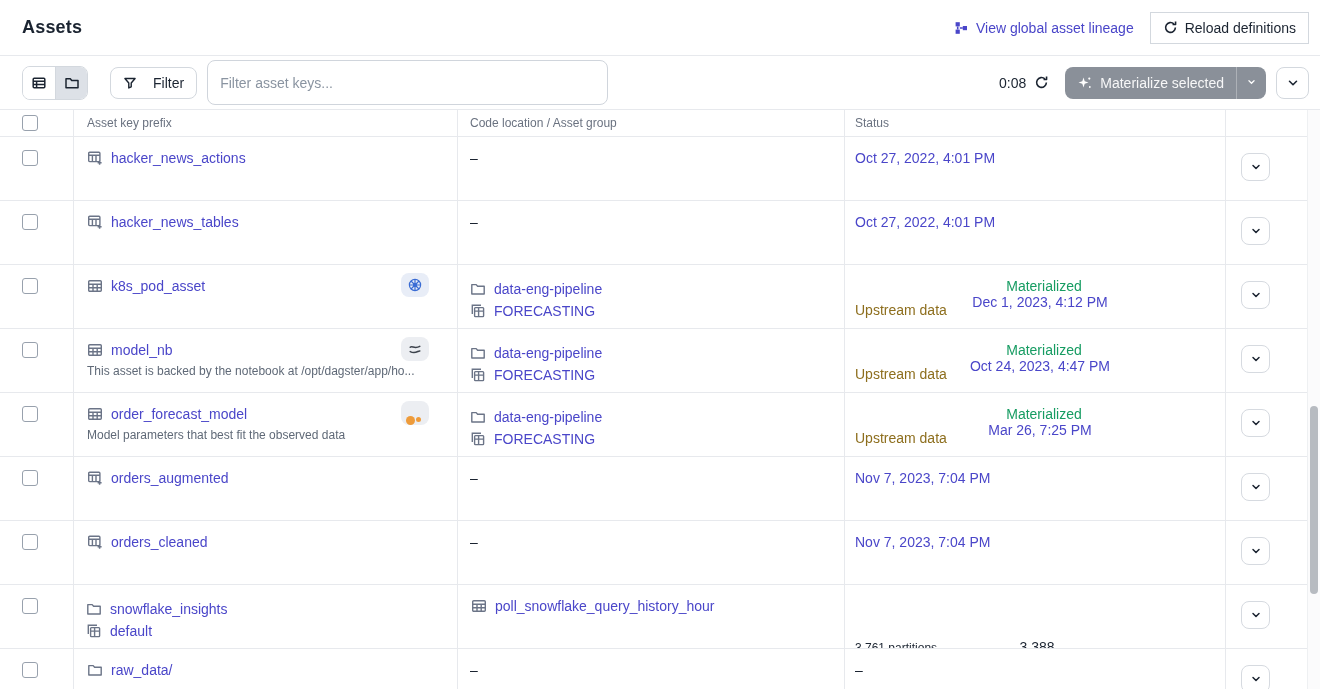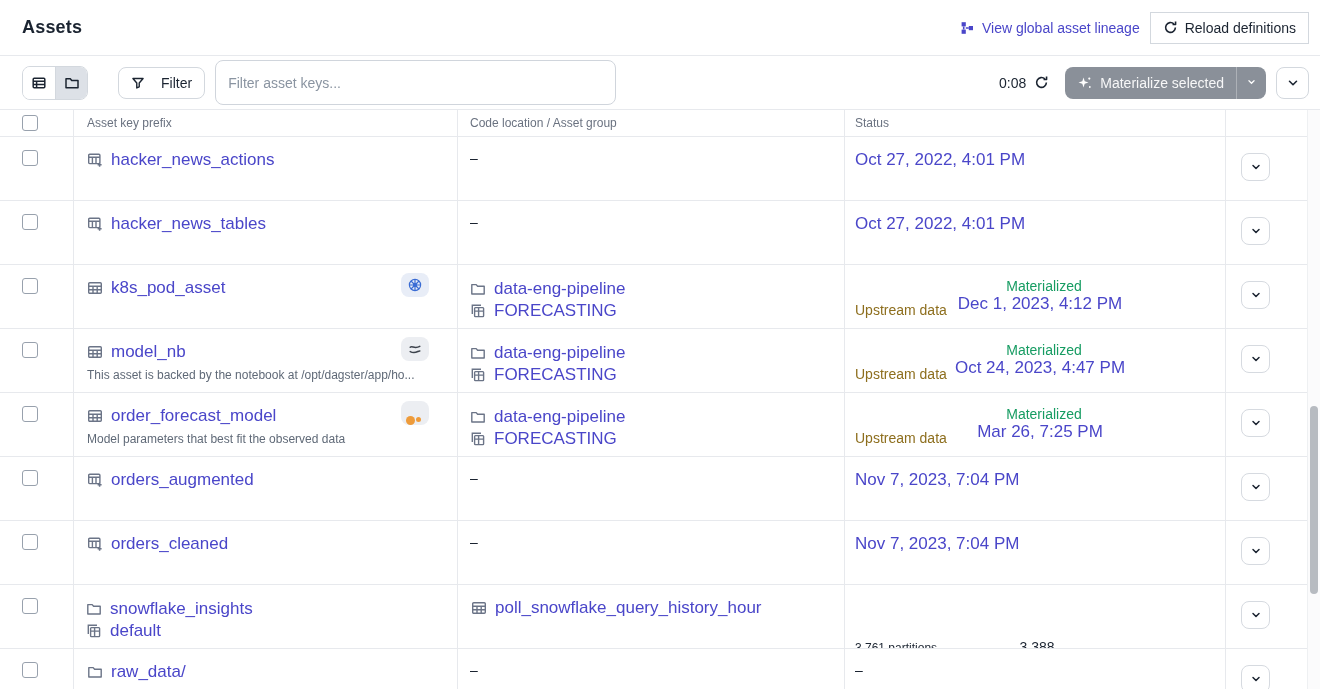--- a/index.html
+++ b/index.html
@@ -4,34 +4,34 @@
 <style>
   * { margin:0; padding:0; box-sizing:border-box; }
   html,body { width:1320px; height:689px; overflow:hidden; background:#fff;
     font-family:"Liberation Sans","DejaVu Sans",sans-serif; color:#1b2431; }
   .page { position:relative; width:1320px; height:689px; }
 
   
   .top-header { height:56px; display:flex; align-items:center; justify-content:space-between;
     padding:0 11px 0 22px; border-bottom:1px solid #e7e9ed; background:#fff; }
   .page-title { font-size:18px; font-weight:700; letter-spacing:.2px; }
-  .top-right { display:flex; align-items:center; gap:10px; }
+  .top-right { display:flex; align-items:center; gap:16px; }
   .lineage-link { display:flex; align-items:center; gap:7px; color:#4a46c9; font-size:14px; cursor:pointer; }
   .btn { display:flex; align-items:center; gap:7px; height:32px; padding:0 12px;
     border:1px solid #d3d8de; border-radius:0; background:#fff; font-size:14px; color:#1b2431;
     font-family:inherit; cursor:pointer; }
 
   
   .toolbar { height:53px; display:flex; align-items:center; padding:0 11px 0 22px; background:#fff; }
   .seg { display:flex; border:1px solid #d3d8de; border-radius:8px; overflow:hidden; }
   .seg-btn { width:32px; height:32px; display:flex; align-items:center; justify-content:center;
     background:#fff; border:none; cursor:pointer; }
   .seg-btn + .seg-btn { border-left:1px solid #d3d8de; }
   .seg-btn.active { background:#dde1e7; }
-  .filter-btn { margin-left:30px; border-radius:8px;gap:16px; }
+  .filter-btn { margin-left:22px; border-radius:8px;gap:16px; }
   .search-input { margin-left:10px; width:401px; height:45px; border:1px solid #d0d5dc; border-radius:8px;
     padding:0 12px; font-size:14px; font-family:inherit; color:#1b2431; outline:none; }
   .search-input::placeholder { color:#8a94a1; }
   .toolbar-right { margin-left:auto; display:flex; align-items:center; }
   .timer { font-size:14px; color:#1b2431; }
   .refresh-ic { margin-left:8px; display:flex; cursor:pointer; }
   .mat-btn { margin-left:16px; display:flex; align-items:stretch; height:32px; border-radius:8px;
     background:#8a9099; color:rgba(255,255,255,.93); overflow:hidden; border:none; cursor:pointer;
     font-family:inherit; padding:0; }
   .mat-main { display:flex; align-items:center; gap:7px; padding:0 12px; font-size:14px; }
@@ -53,21 +53,21 @@
 
   .row { height:64px; border-bottom:1px solid #e7e9ed; }
   .row > .cell { border-right:1px solid #e7e9ed; padding-top:13px; position:relative; overflow:hidden; }
   .row > .cell:last-child { border-right:none; }
 
   .checkbox { display:inline-block; width:16px; height:16px; border:1.5px solid #98a1ad;
     border-radius:3px; background:#fff; cursor:pointer; }
   .c-check { padding-left:22px; }
   .c-asset { padding-left:13px; padding-right:12px; }
   .asset-line { display:flex; align-items:center; gap:8px; }
-  .link { color:#4a46c9; font-size:17px; text-decoration:none; cursor:pointer; }
+  .link { color:#4a46c9; font-size:14px; text-decoration:none; cursor:pointer; }
   .desc { margin-top:6px; font-size:12px; color:#5f6977; white-space:nowrap; }
   .badge { position:absolute; right:28px; top:8px; width:28px; height:24px; border-radius:8px;
     background:#eceef2; display:flex; align-items:center; justify-content:center; }
   .badge.k8s { background:#e8edf7; }
   .jupy { position:relative; width:16px; height:14px; }
   .jupy .d1 { position:absolute; left:1px; top:4px; width:5px; height:5px; border-radius:50%; background:#ee9b3a; }
   .jupy .d2 { position:absolute; right:0; top:3px; width:9px; height:9px; border-radius:50%; background:#ee9b3a; }
 
   .c-loc { padding-left:12px; }
   .loc-line { display:flex; align-items:center; gap:8px; height:22px; }

